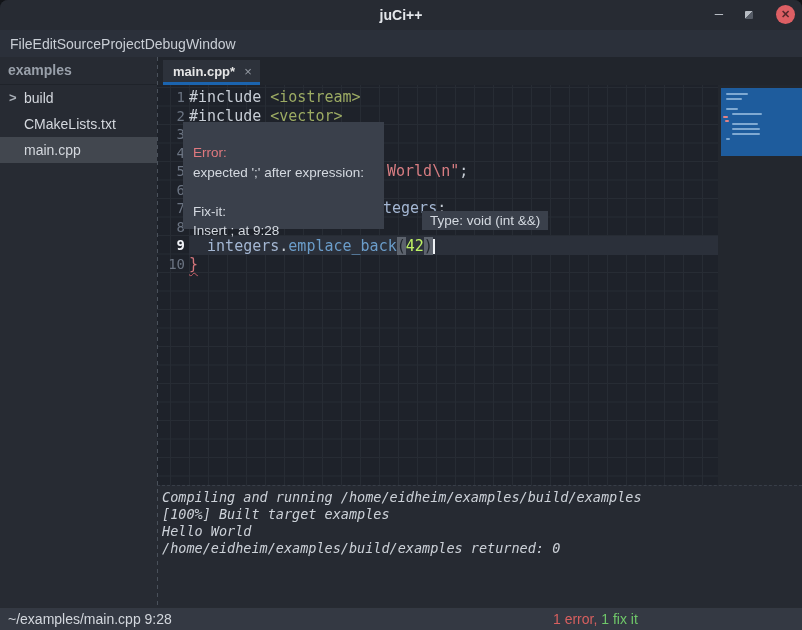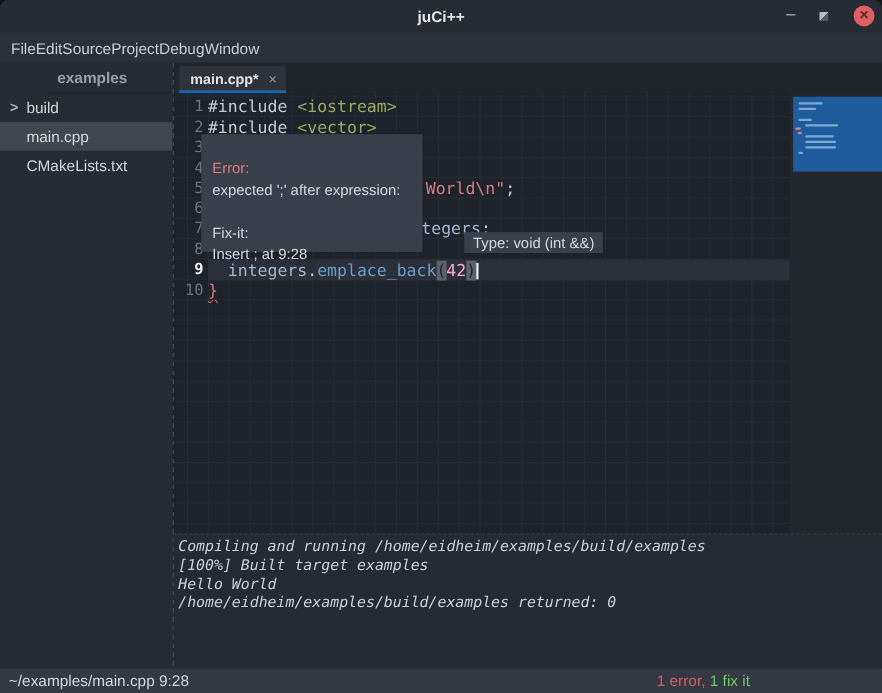--- a/index.html
+++ b/index.html
@@ -19,21 +19,21 @@
     background:#dd5f64;color:#57282c;line-height:19px;font-size:11px;font-weight:bold;text-align:center;}
 
   
   .menubar{position:absolute;top:30px;left:0;right:0;height:27px;background:#2b303a;
     display:flex;align-items:center;padding-left:10px;gap:0;box-sizing:border-box;}
   .menu-item{color:#c9ced5;font-size:14px;}
 
   
   .sidebar{position:absolute;top:57px;left:0;width:157px;bottom:23px;background:#272b33;}
   .sb-header{height:27px;line-height:27px;padding-left:8px;color:#99a0aa;font-weight:bold;
-    font-size:14px;border-bottom:1px solid #1f232a;margin-left:44px;}
+    font-size:14px;border-bottom:1px solid #1f232a;}
   .sb-item{position:relative;height:26px;line-height:26px;color:#d4d8de;font-size:14px;}
   .sb-item.selected{background:#42474f;}
   .sb-chevron{position:absolute;left:9px;top:0;color:#aab0b8;font-size:13px;font-weight:bold;}
   .sb-label{position:absolute;left:24px;top:0;white-space:nowrap;}
 
   
   .tabbar{position:absolute;top:57px;left:157px;right:0;height:28px;background:#21252c;}
   .tab{position:absolute;left:6px;top:3px;height:25px;background:#2d323b;
     border-bottom:3px solid #1b64af;display:flex;align-items:center;
     padding:0 8px 0 10px;box-sizing:border-box;}
@@ -49,21 +49,21 @@
   .codearea{position:absolute;top:3px;left:0;right:84px;}
   .code-row{position:relative;height:18.5px;line-height:18.5px;
     font-family:"DejaVu Sans Mono",monospace;font-size:15px;white-space:pre;}
   .ln{position:absolute;left:0;top:0;width:28px;text-align:right;color:#6b7482;font-size:14px;}
   .code-row.current .ln{color:#f0f2f6;font-weight:bold;}
   .code{position:absolute;left:32px;right:0;top:0;height:100%;}
   .code-row.current .code{background:#2b303a;}
   .code.o5{left:230px;right:auto;}
   .code.o7{left:226px;right:auto;}
   .tok-def{color:#c7cdd5;} .tok-inc{color:#9cab63;margin-top:12px;} .tok-str{color:#d87d82;}
-  .tok-num{color:#f9a8d4;} .tok-var{color:#a4b7d3;} .tok-fn{color:#6b9dca;}
+  .tok-num{color:#bef264;} .tok-var{color:#a4b7d3;} .tok-fn{color:#6b9dca;}
   .tok-err{color:#d3757b;text-decoration:underline wavy #c95f66;text-underline-offset:3px;text-decoration-thickness:1px;}
   .tok-brk{background:#5d636d;color:#1f242b;}
   .cursor{display:inline-block;width:2px;height:15px;background:#eef1f4;transform:translateY(3px);}
 
   
   .minimap-col{position:absolute;top:0;right:0;width:84px;height:100%;background:#23272e;}
   .mini-view{position:absolute;top:3px;left:3px;right:0;height:68px;background:#1e5c9d;
     padding:5px 0 0 5px;box-sizing:border-box;}
   .mini-bar{height:2px;background:#7fa9d2;margin-bottom:3px;border-radius:1px;}
   .mini-sp{height:5px;}
@@ -87,21 +87,21 @@
   .term-line{white-space:pre;font-style:italic;}
 
   
   .vsep{position:absolute;top:57px;left:157px;width:1px;bottom:23px;z-index:20;
     background-image:repeating-linear-gradient(to bottom,#4a515b 0 4px,transparent 4px 8px);}
 
   
   .statusbar{position:absolute;bottom:0;left:0;right:0;height:23px;background:#343943;
     color:#d3d7dd;font-size:14px;line-height:23px;border-top:1px solid #272b32;box-sizing:border-box;}
   .sb-path{position:absolute;left:8px;top:0;}
-  .sb-diag{position:absolute;left:553px;top:0;white-space:pre;margin-left:44px;}
+  .sb-diag{position:absolute;left:553px;top:0;white-space:pre;}
   .diag-error{color:#d75f5f;} .diag-fix{color:#6fc769;}
 </style>
 </head>
 <body>
 
 <div id="window">
 
   <div class="titlebar">
     <div class="title">juCi++</div>
     <div class="win-btn win-min">
@@ -124,25 +124,25 @@
       <div class="menu-item">Window</div>
     </div>
 
   <div class="sidebar">
     <div class="sb-header">examples</div>
     <div id="sb-items">
         <div class="sb-item">
           <span class="sb-chevron">&gt;</span>
           <span class="sb-label">build</span>
         </div>
+        <div class="sb-item">
+          <span class="sb-label">CMakeLists.txt</span>
+        </div>
         <div class="sb-item selected">
           <span class="sb-label">main.cpp</span>
-        </div>
-        <div class="sb-item">
-          <span class="sb-label">CMakeLists.txt</span>
         </div>
       </div>
   </div>
 
   <div class="tabbar">
     <div class="tab">
       <span class="tab-label">main.cpp*</span>
       <span class="tab-close">×</span>
     </div>
   </div>

